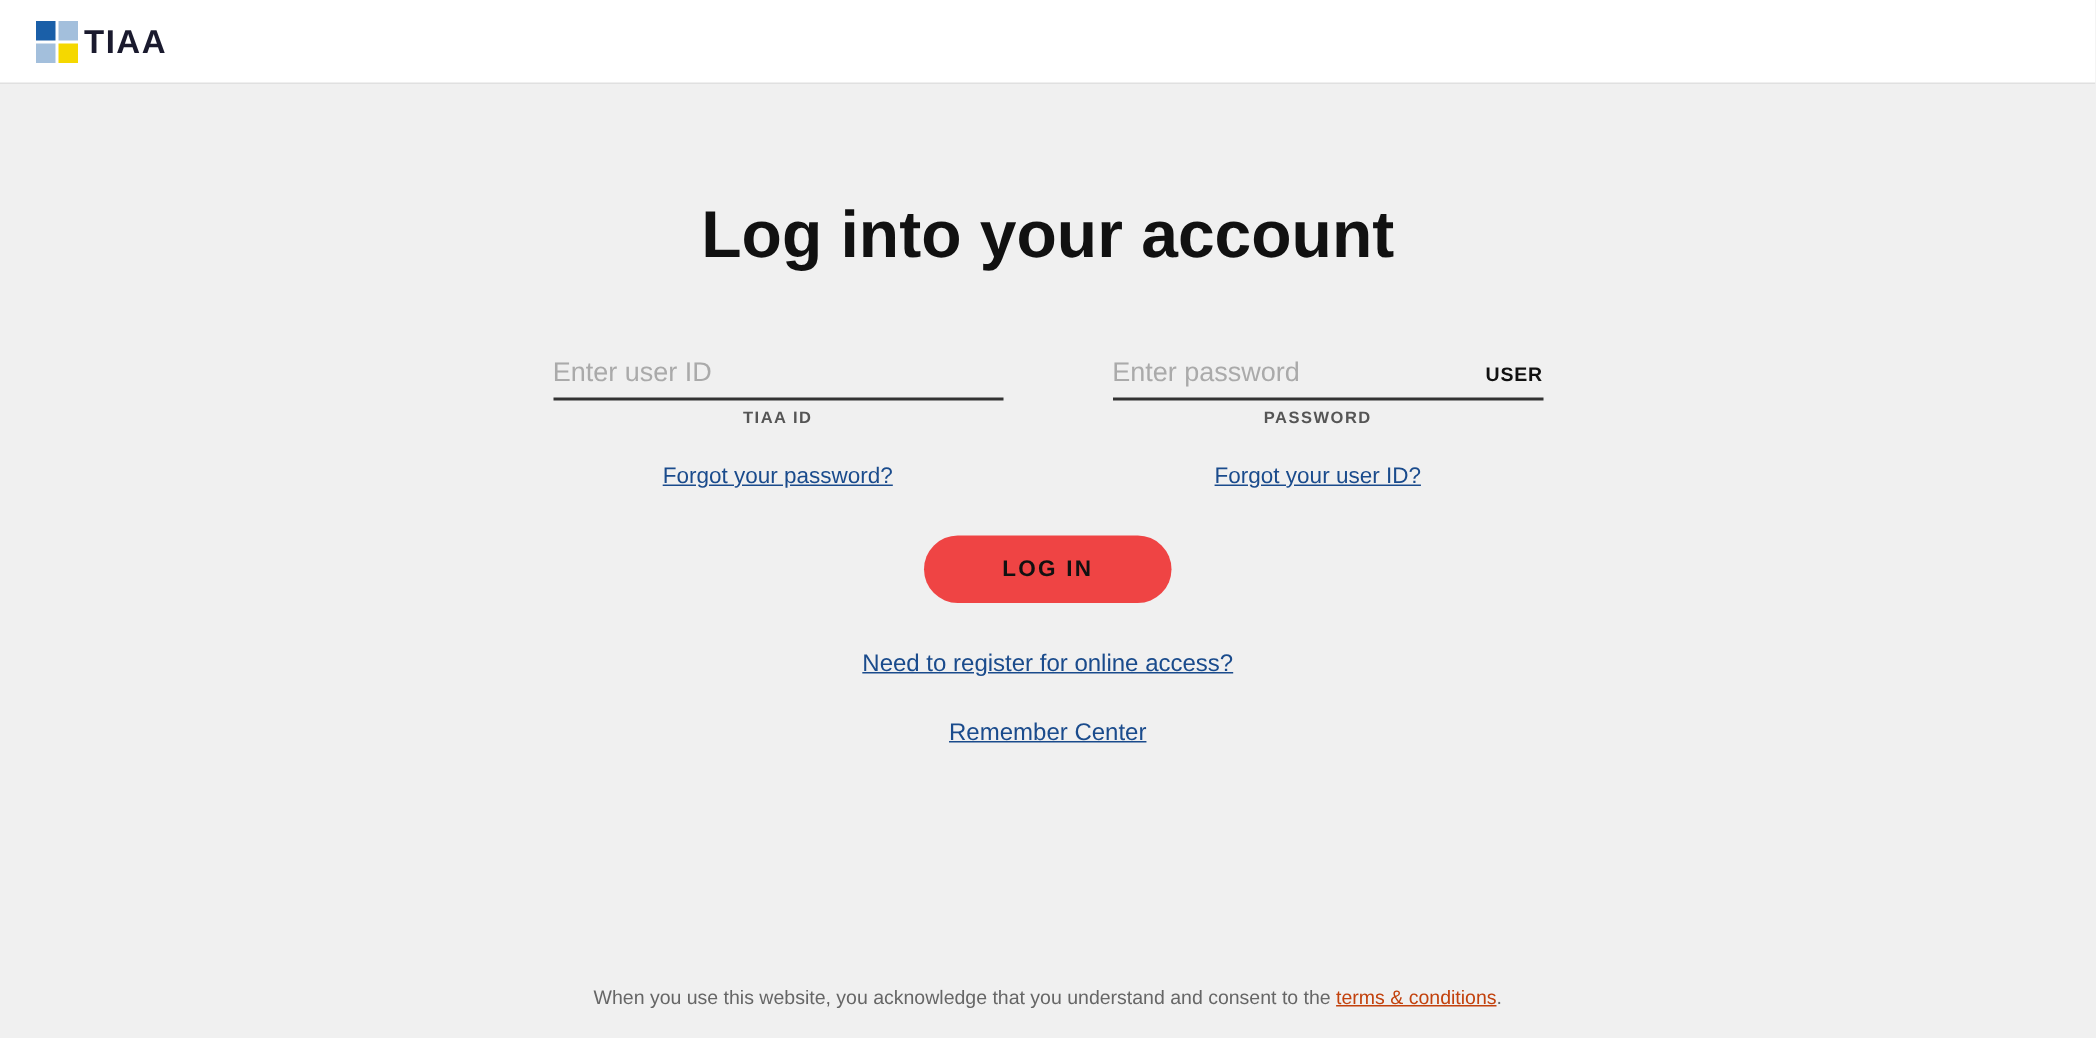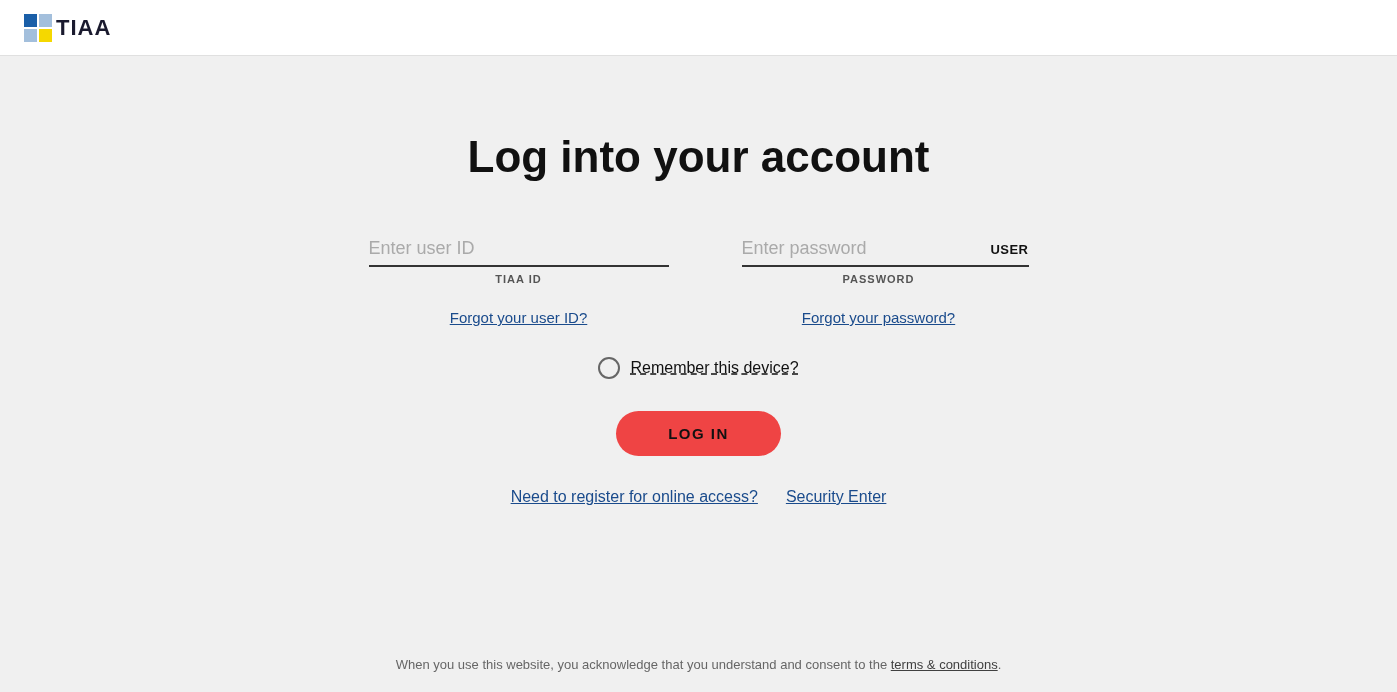--- a/index.html
+++ b/index.html
@@ -185,21 +185,21 @@
       font-weight: 800;
       letter-spacing: 1.5px;
       cursor: pointer;
       margin-bottom: 32px;
       text-transform: uppercase;
     }
 
     
     .bottom-links {
       display: flex;
-      flex-direction: row;
+      flex-direction: column;
       align-items: center;
       gap: 28px;
       margin-bottom: 60px;
     }
 
     .register-link,
     .security-link {
       color: #1a4b8c;
       text-decoration: underline;
       font-size: 16px;
@@ -215,21 +215,21 @@
       font-size: 13px;
       color: #666666;
       padding: 20px;
       position: fixed;
       bottom: 0;
       left: 0;
       width: 1397px;
     }
 
     .footer-terms-link {
-      color: #404040;
+      color: #c2410c;
       text-decoration: underline;
       cursor: pointer;
       margin-top: 35px;
     }
   </style>
 </head>
 <body>
 
 <header class="header">
   <div class="logo-container">
@@ -262,38 +262,34 @@
           <input type="password" class="field-input" style="padding-right: 50px; margin-left: 13px;" placeholder="Enter password">
           <button type="button" class="show-button">USER</button>
         </div>
         <div class="field-label">PASSWORD</div>
       </div>
 
     </div>
 
     <div class="links-row">
       <div class="link-group">
+        <button type="button" class="forgot-link">Forgot your password?</button>
+      </div>
+      <div class="link-group">
         <button type="button" class="forgot-link">Forgot your user ID?</button>
       </div>
-      <div class="link-group">
-        <button type="button" class="forgot-link">Forgot your password?</button>
-      </div>
     </div>
 
-    <div class="remember-row">
-      <input type="checkbox" class="remember-checkbox" id="remember-device" style="">
-      <label class="remember-label" for="remember-device">Remember this device?</label>
-    </div>
 
     <button type="submit" class="login-button">LOG IN</button>
 
   </form>
 
   <div class="bottom-links">
     <button type="button" class="register-link">Need to register for online access?</button>
-    <button type="button" class="security-link">Security Enter</button>
+    <button type="button" class="security-link">Remember Center</button>
   </div>
 
 </main>
 
 <footer class="footer">
   <span>When you use this website, you acknowledge that you understand and consent to the </span><a href="#" class="footer-terms-link">terms &amp; conditions</a><span>.</span>
 </footer>
 
 </body></html>

